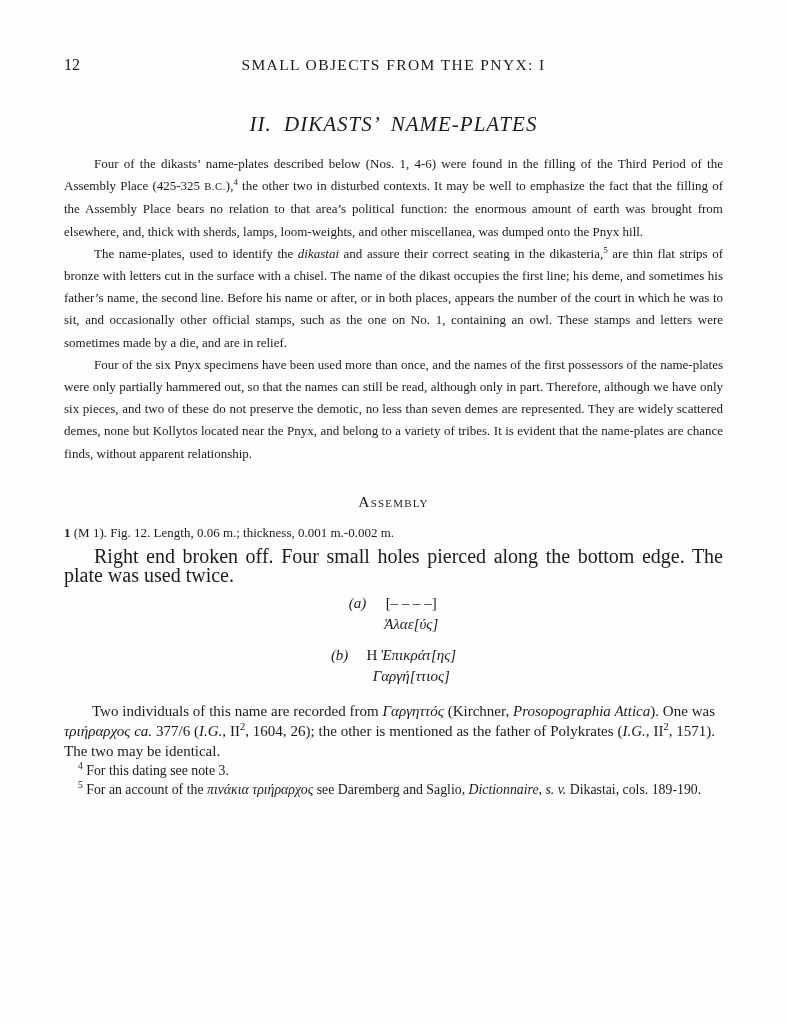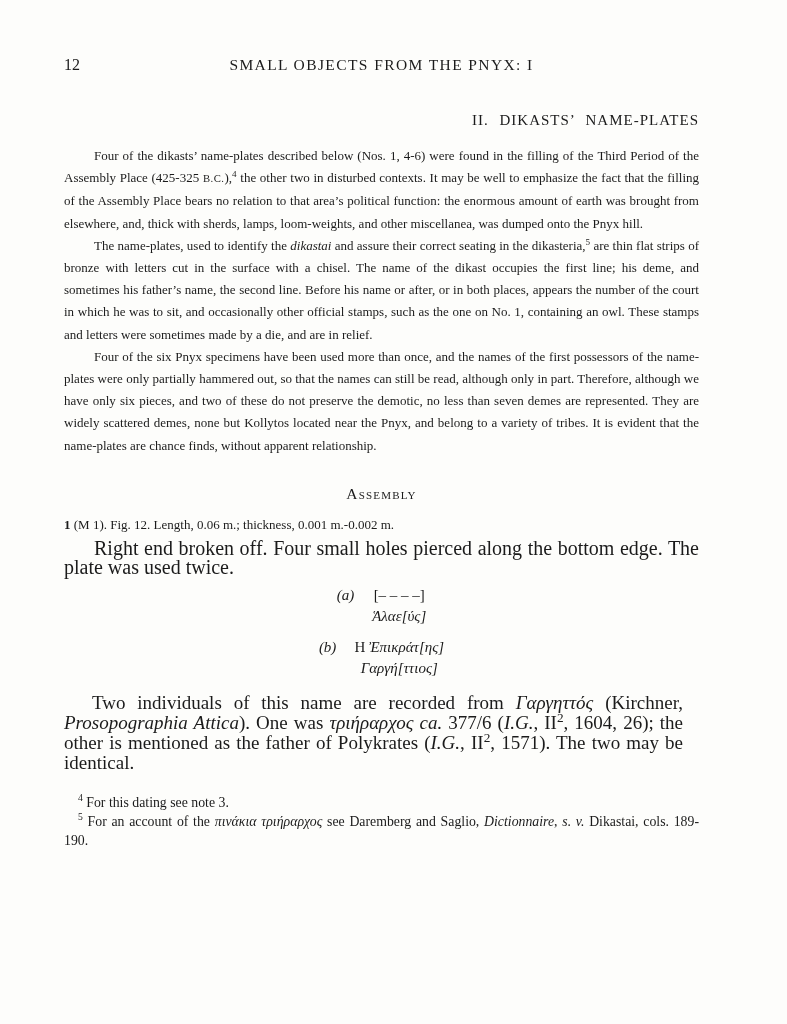--- a/index.html
+++ b/index.html
@@ -5,21 +5,21 @@
   html, body {
     margin: 0;
     padding: 0;
     background: #ffffff;
   }
   .page {
     position: relative;
     width: 787px;
     height: 1024px;
     box-sizing: border-box;
-    padding: 56px 88px 0 64px;
+    padding: 56px 64px 0 64px;
     background: #fdfdfb;
     color: #1b1b1b;
     font-family: "Liberation Serif", "DejaVu Serif", serif;
     overflow: hidden;
   }
   .page-header {
     position: relative;
     text-align: center;
     height: 22px;
   }
@@ -28,25 +28,26 @@
     left: 0;
     top: 0;
     font-size: 16px;
   }
   .running-title {
     font-size: 15.5px;
     letter-spacing: 1.4px;
   }
   .section-heading {
     margin: 34px 0 16px 0;
-    text-align: right;
-    font-size: 15px;
+    text-align: center;
+    font-size: 21px;
     font-weight: 400;
     letter-spacing: 1px;
     word-spacing: 6px;
+    font-style: italic;
   }
   .body-para {
     margin: 0;
     font-size: 13px;
     line-height: 22.2px;
     text-align: justify;
     text-indent: 30px;
   }
   .catalogue-heading {
     margin: 28px 0 0 0;
@@ -90,28 +91,27 @@
     flex-direction: column;
     align-items: center;
   }
   .stamp-note {
     margin: 10px 0 0 0;
     text-align: center;
     font-size: 15px;
     line-height: 19px;
   }
   .commentary {
-    margin: 14px 16px 0 0;
-    font-size: 19px;
+    margin: 14px 8px 0 0;
+    font-size: 15px;
     line-height: 20px;
     text-align: justify;
     text-indent: 28px;
   }
   .footnotes {
-    margin-top: 20px;
     font-size: 13.8px;
     line-height: 19px;
   }
   .footnote {
     margin: 0;
     text-indent: 14px;
     text-align: justify;
   }
   sup {
     font-size: 70%;

